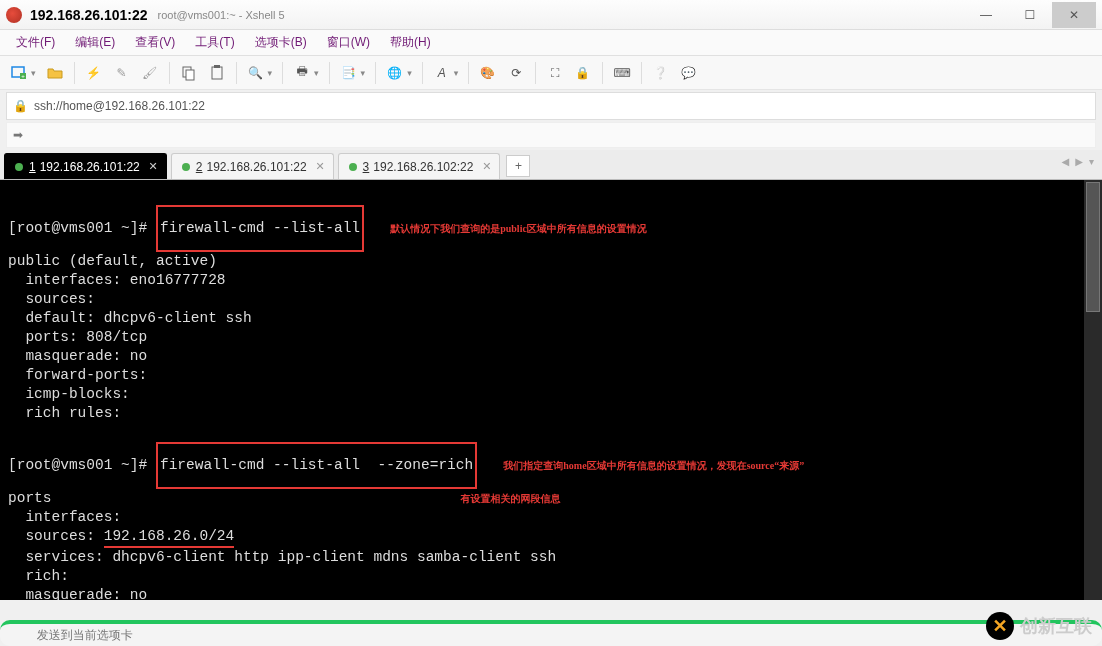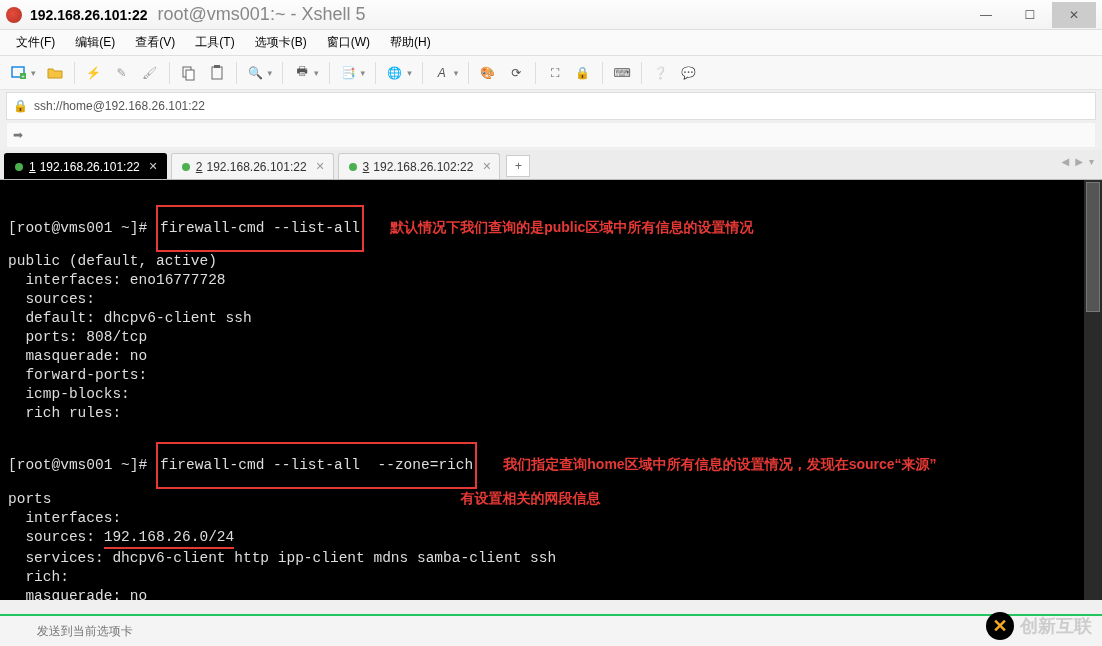--- a/index.html
+++ b/index.html
@@ -1,25 +1,25 @@
 <!DOCTYPE html>
 <html><head>
 <meta charset="utf-8">
 <style>
   * { margin: 0; padding: 0; box-sizing: border-box; }
   body { font-family: "Microsoft YaHei", "Segoe UI", Tahoma, sans-serif; font-size: 12px; background: #f0f0f0; width: 1102px; height: 646px; overflow: hidden; position: relative; }
   .titlebar { height: 30px; background: linear-gradient(#fdfdfd,#f3f3f3); display: flex; align-items: center; padding: 0 6px; border-bottom: 1px solid #ddd; }
   .titlebar-icon { width: 16px; height: 16px; background: radial-gradient(circle at 40% 40%, #e74c3c 0%, #c0392b 70%); border-radius: 50%; margin-right: 8px; }
   .titlebar-text { font-weight: bold; font-size: 14px; }
-  .titlebar-sub { color: #888; margin-left: 10px; font-size: 18px; }
+  .titlebar-sub { color: #888; margin-left: 10px; font-size: 11px; }
   .win-controls { margin-left: auto; display: flex; }
   .win-btn { width: 44px; height: 26px; display:flex; align-items:center; justify-content:center; color:#555; }
   .win-btn.close { background:#ccc; }
   .menubar { height: 26px; background:#fafafa; display:flex; align-items:center; padding: 0 8px; gap: 4px; border-bottom:1px solid #e0e0e0;}
-  .menu-item { padding: 1px 8px; color:#000000; }
+  .menu-item { padding: 1px 8px; color:#701a75; }
   .toolbar { height: 34px; background:#f8f8f8; display:flex; align-items:center; padding:0 6px; gap:2px; border-bottom:1px solid #e5e5e5;}
   .tb-btn { width:26px; height:26px; display:flex; align-items:center; justify-content:center; color:#555; border-radius:3px; }
   .tb-btn svg { width:16px; height:16px; }
   .tb-sep { width:1px; height:22px; background:#ddd; margin:0 4px; }
   .tb-dd { font-size:9px; color:#888; margin-left:-3px; margin-right:4px; }
   .addressbar { height: 28px; background:#fff; border:1px solid #ddd; margin:2px 6px 0 6px; display:flex; align-items:center; padding:0 6px; color:#555;}
   .addressbar .lock { margin-right:6px; color:#888;}
   .hintbar { height:26px; background:#fafafa; border:1px solid #eee; margin:2px 6px; display:flex; align-items:center; padding:0 6px; color:#777;}
   .hintbar .arrow { margin-right:6px;}
   .tabstrip { height:30px; background:#ececec; display:flex; align-items:flex-end; padding:0 4px; border-bottom:1px solid #bbb; position:relative;}
@@ -28,23 +28,23 @@
   .tab .dot { width:8px; height:8px; border-radius:50%; background:#4caf50; margin-right:6px;}
   .tab .num { text-decoration: underline; margin-right:4px;}
   .tab .close-x { position:absolute; right:8px; font-size:11px; color:#999;}
   .tab.active .close-x { color:#ccc;}
   .newtab { width:24px; height:22px; border:1px solid #ccc; background:#fff; display:flex; align-items:center; justify-content:center; margin-left:2px; margin-bottom:2px; color:#666;}
   .tab-scroll { position:absolute; right:8px; top:6px; display:flex; gap:6px; color:#aaa; font-size:10px;}
   .terminal { background:#000; color:#ddd; font-family: Consolas, "Courier New", monospace; font-size:14.5px; line-height:19px; padding:6px 8px; height: 420px; overflow:hidden; position:relative; white-space: pre; }
   .terminal .scrollbar { position:absolute; right:0; top:0; width:18px; height:100%; background:#2a2a2a;}
   .terminal .thumb { position:absolute; right:2px; top:2px; width:14px; height:130px; background:#555; border:1px solid #777;}
   .hlbox { border:2px solid #e53935; display:inline-block; padding:12px 2px; color:#ddd;}
-  .note { color:#e53935; font-weight:bold; font-family:Liberation Sans, sans-serif; font-size:14px;}
+  .note { color:#e53935; font-weight:bold; font-family:Liberation Serif, serif; font-size:10px;}
   .underline-red { border-bottom:2px solid #e53935; display:inline-block;}
-  .statusbar { height:32px; background:#f4f4f4; border-top:2px solid #22c55e; display:flex; align-items:center; padding:0 10px; color:#777; position:absolute; bottom:0; left:0; right:0;}
+  .statusbar { height:26px; background:#f4f4f4; border-top:4px solid #22c55e; display:flex; align-items:center; padding:0 10px; color:#777; position:absolute; bottom:0; left:0; right:0;border-radius:10px;}
   .fignote { position:absolute; left:18px; bottom:4px; color:#e53935; font-weight:bold; font-family:"Microsoft YaHei"; font-size:14px;}
   .watermark { position:absolute; right:10px; bottom:6px; display:flex; align-items:center; gap:6px; color:#ccc; font-weight:bold; font-size:18px; font-family:"Microsoft YaHei";}
   .wm-badge { background:#000; color:#f5a623; border-radius:50%; width:28px; height:28px; display:flex; align-items:center; justify-content:center;}
 </style>
 </head>
 <body>
 
 <div class="titlebar">
   <div class="titlebar-icon"></div>
   <span class="titlebar-text">192.168.26.101:22</span>

